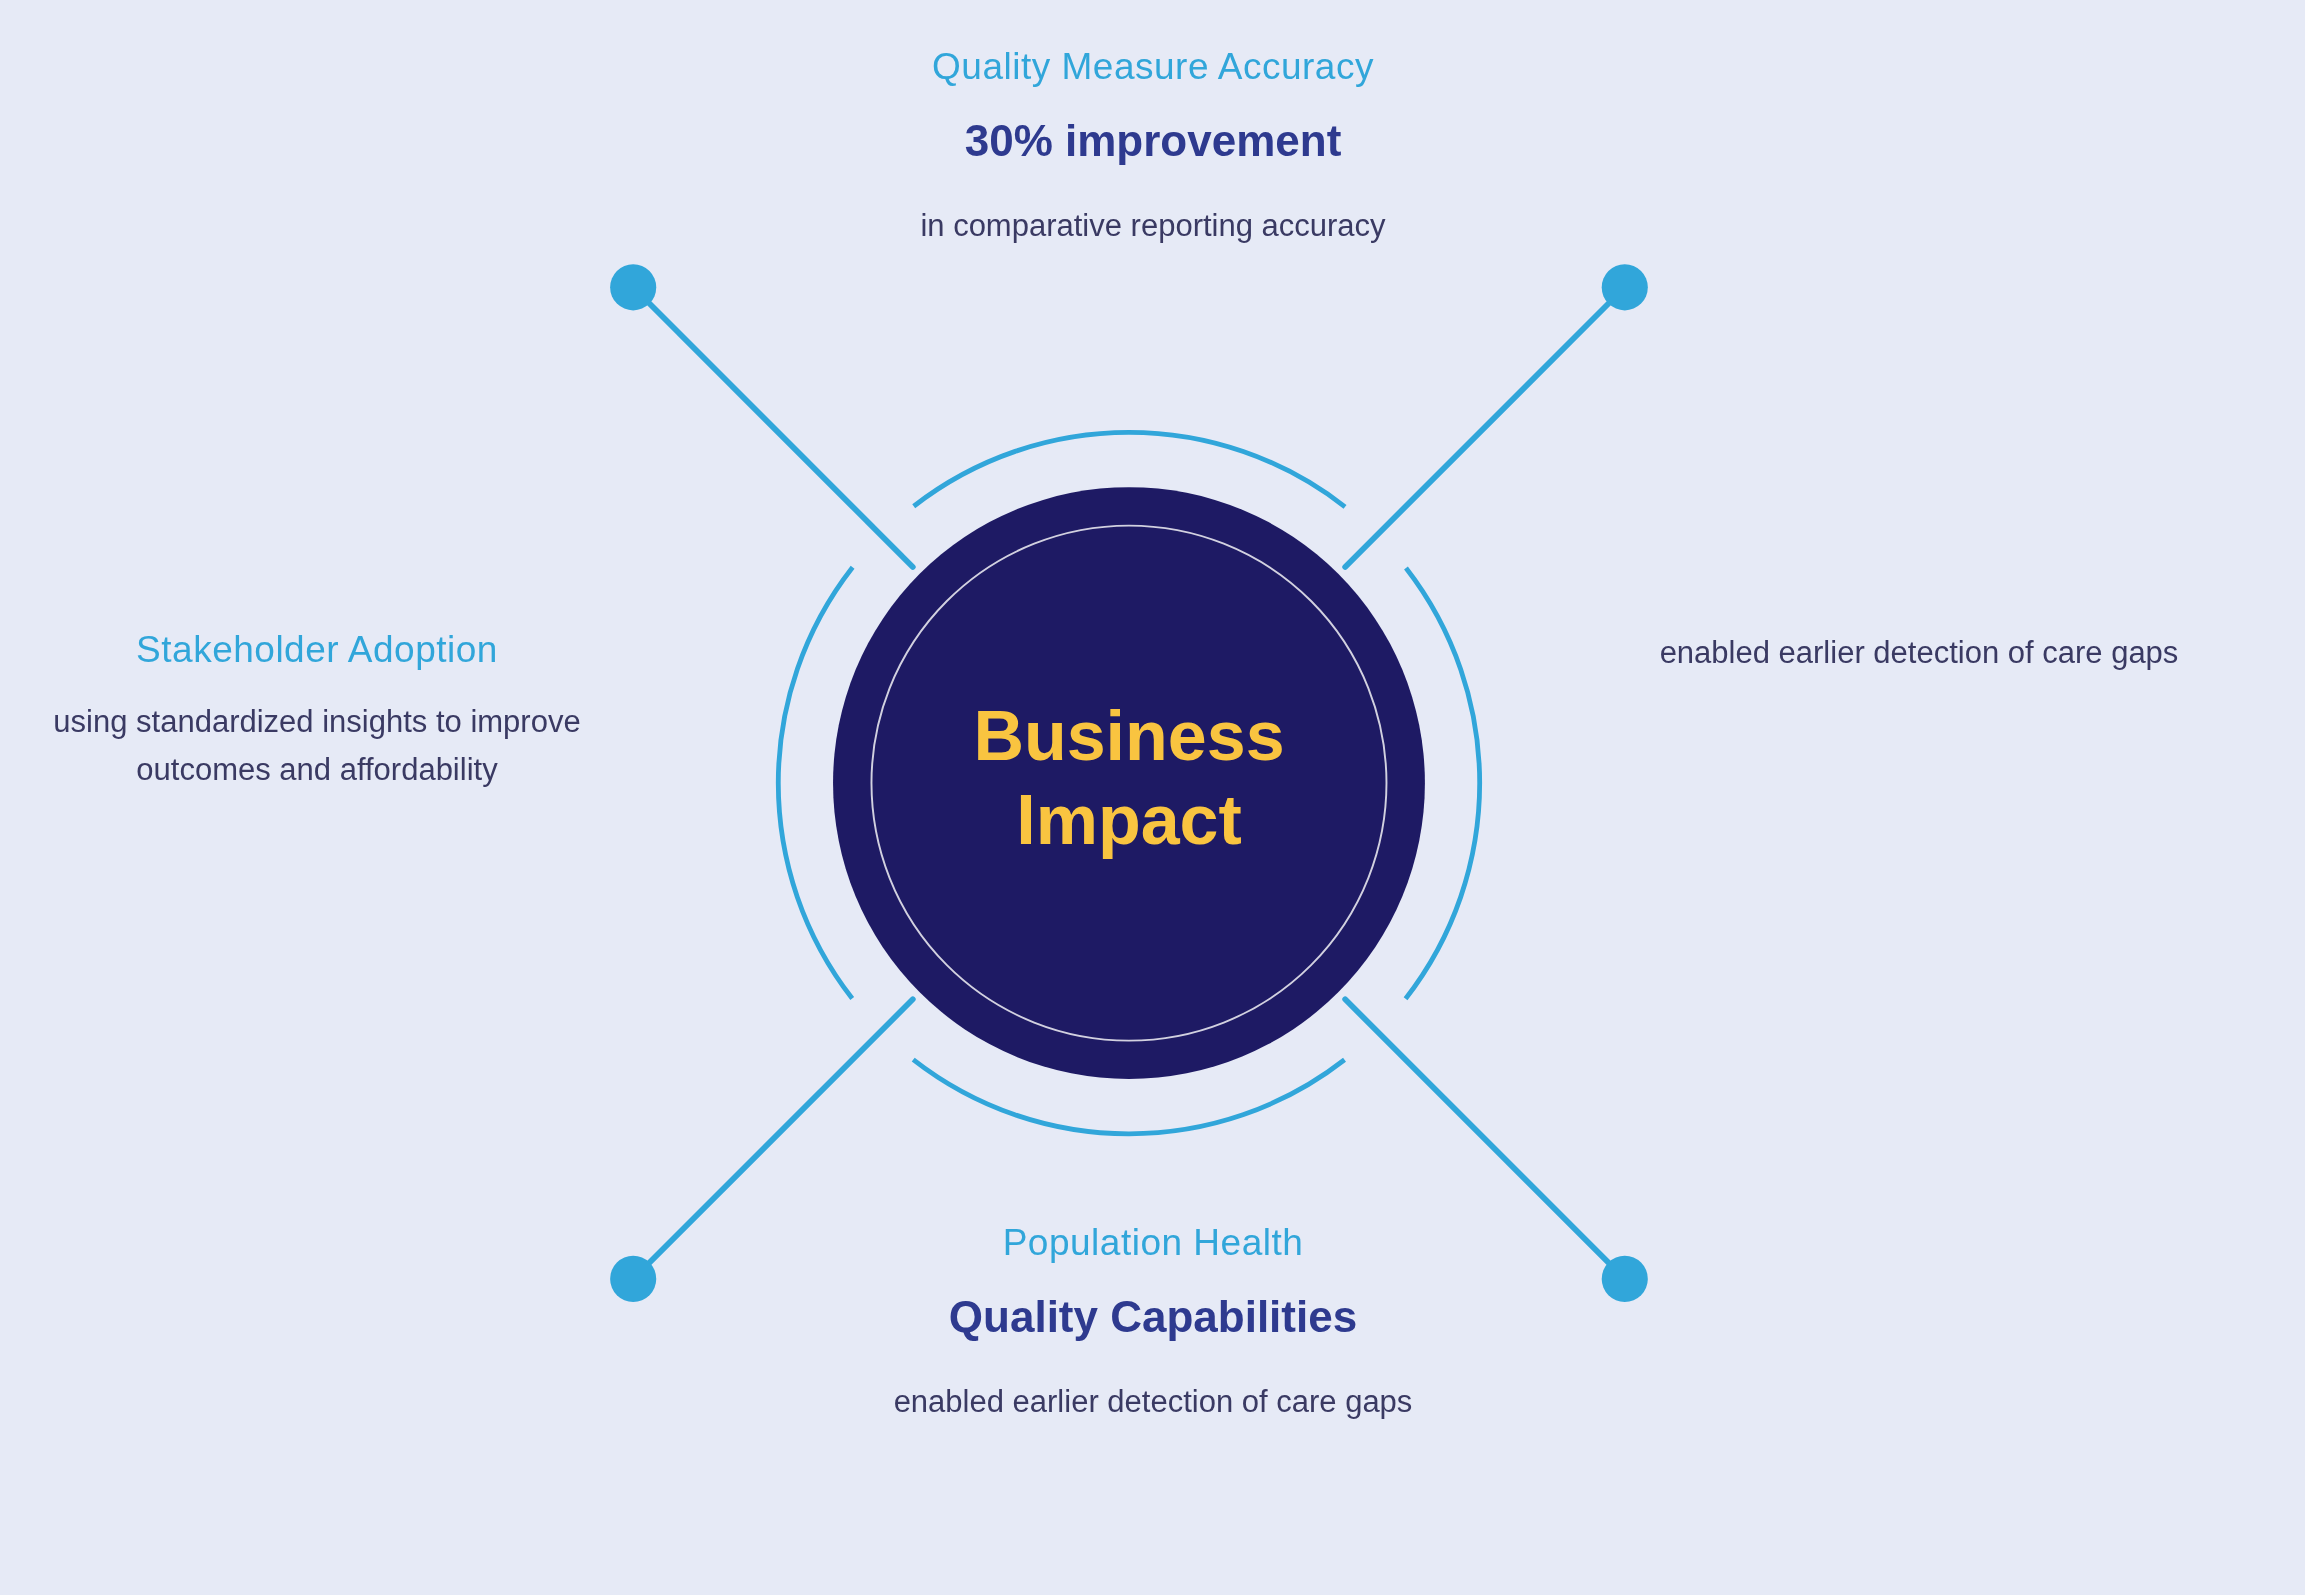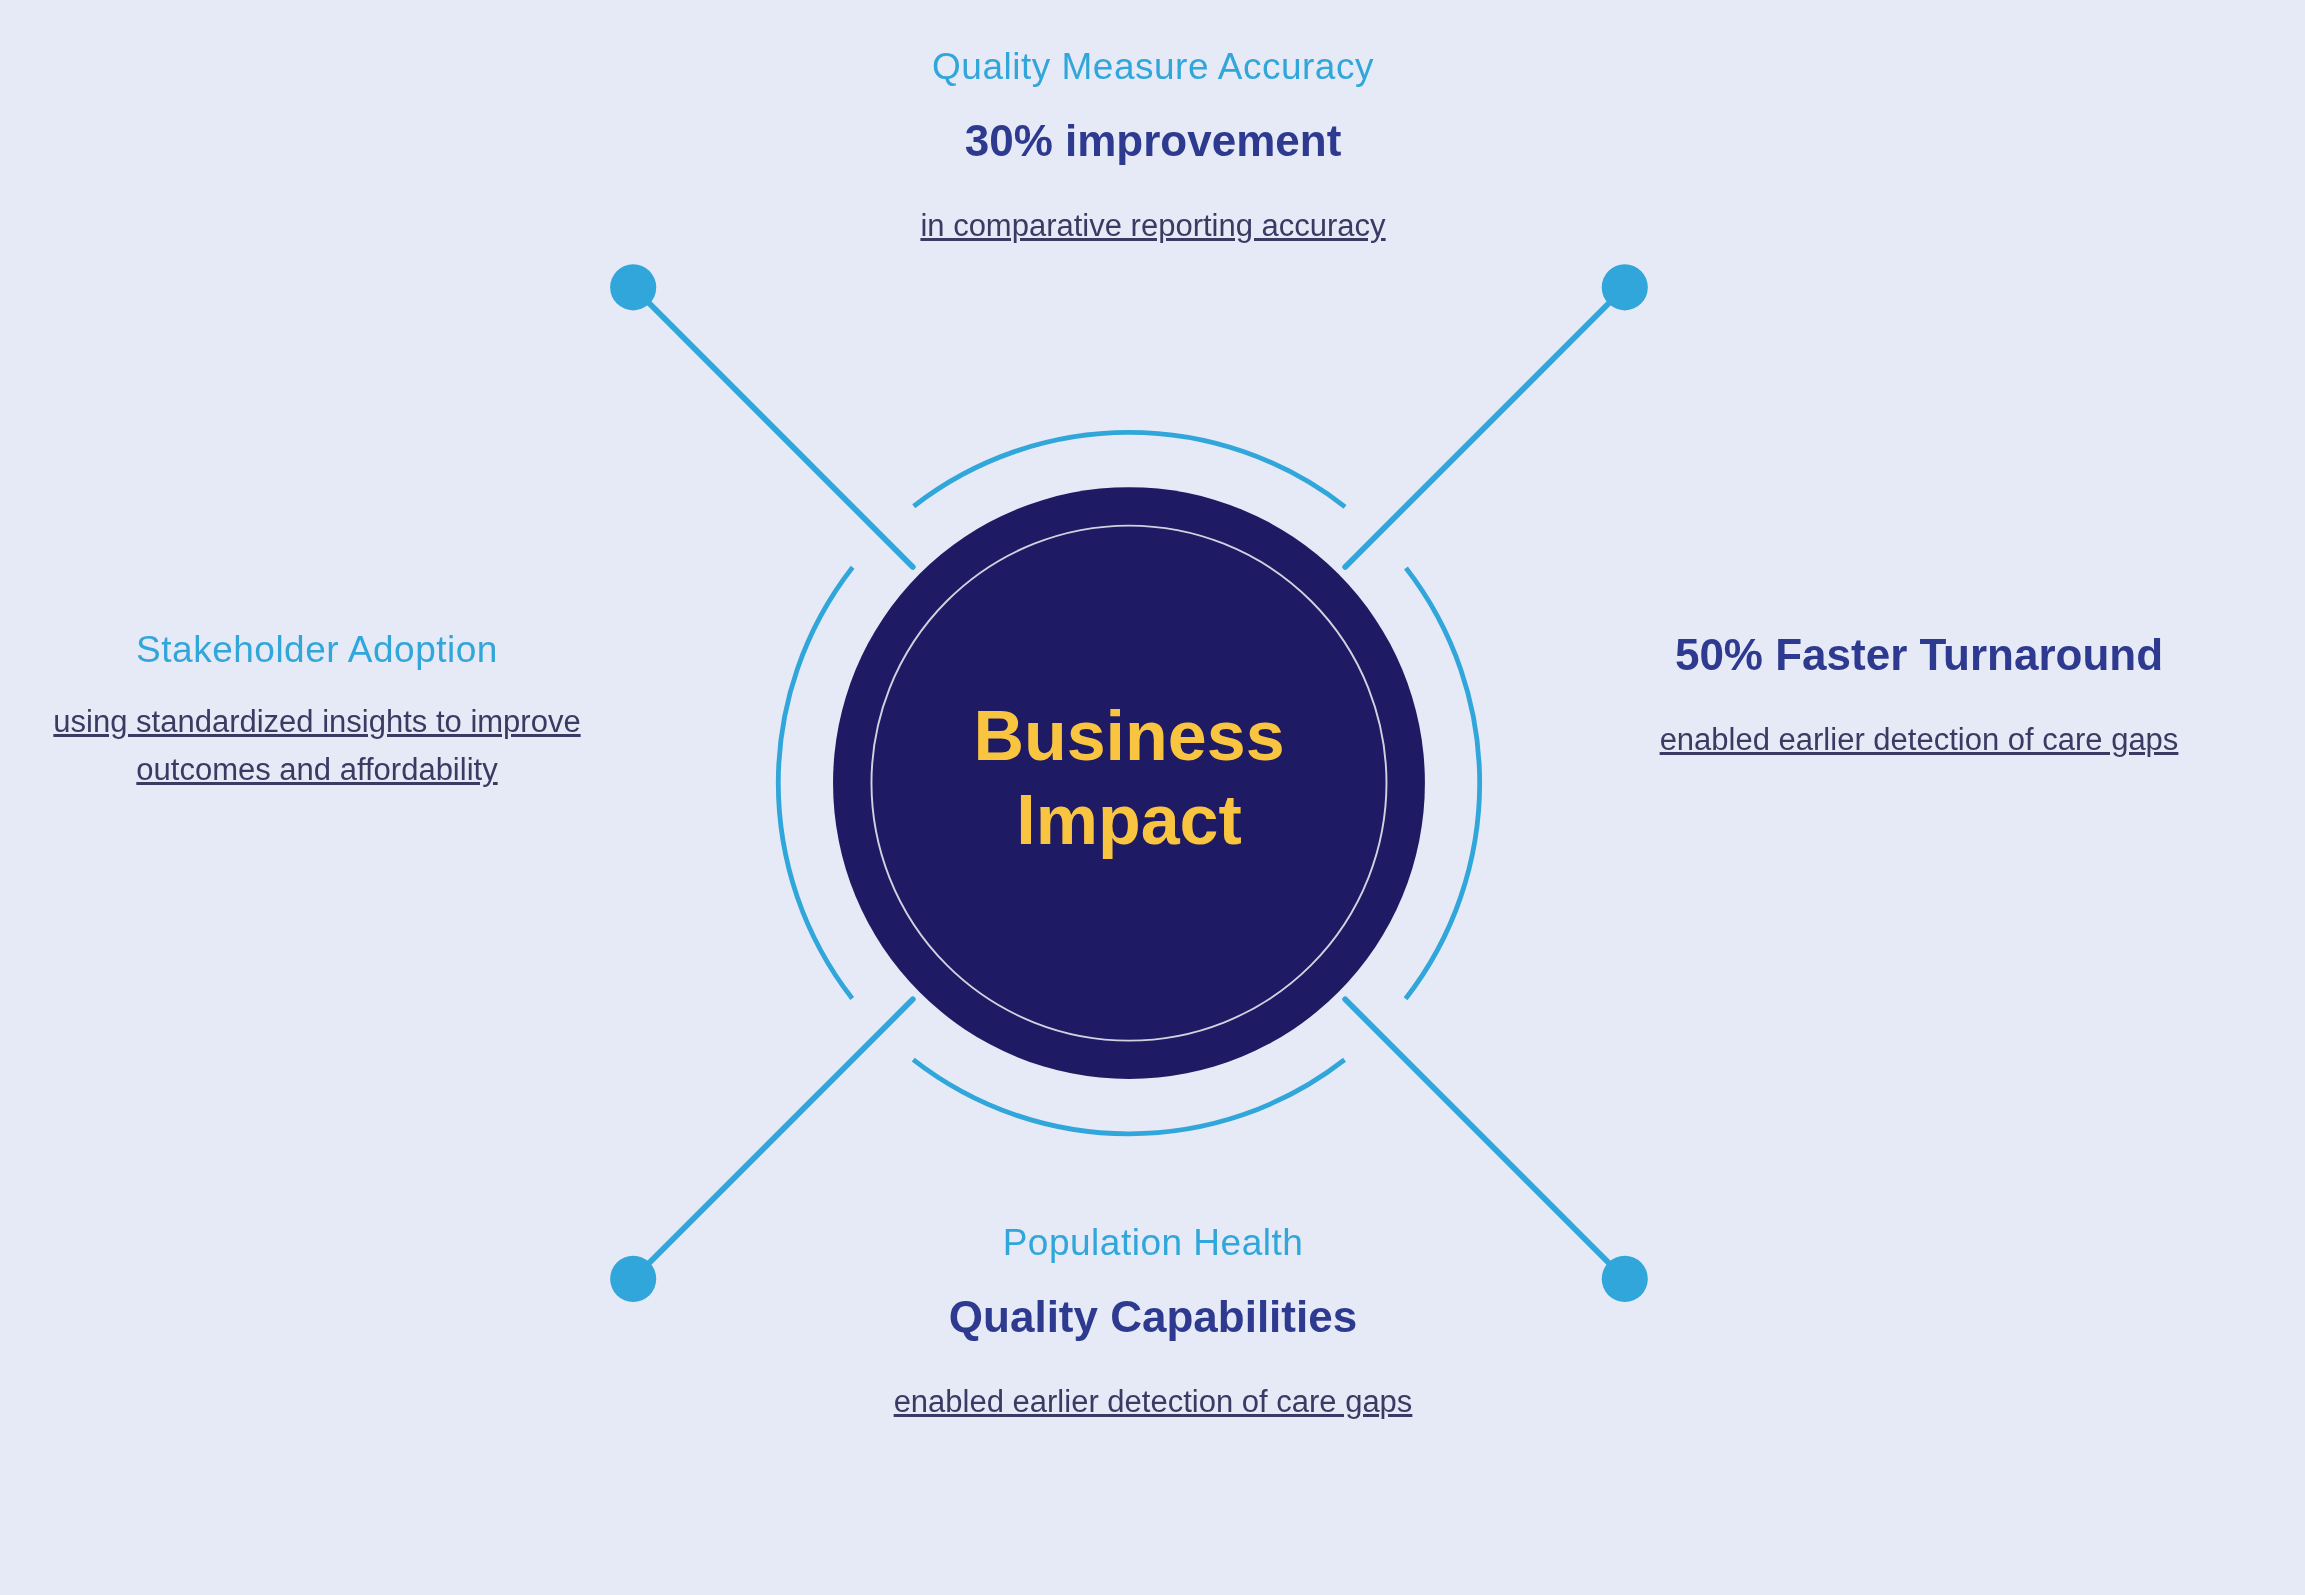--- a/index.html
+++ b/index.html
@@ -85,21 +85,20 @@
     max-width: 500px;
     margin: 0 auto 35px auto;
   }
   .quad-desc {
     font-size: 31px;
     font-weight: 400;
     line-height: 1.55;
     color: var(--text, #3a3a63);
     max-width: 672px;
     margin: 0 auto;
-    text-decoration: underline;
   }
   .quad-left .quad-desc { max-width: 538px; text-align: center; }
 </style>
 </head>
 <body>
 
 <div class="stage">
 
   <svg class="diagram" width="2306" height="1596" viewBox="0 0 2400 1661">
     <line class="connector-line" x1="659" y1="299" x2="950" y2="590"></line>
@@ -127,21 +126,20 @@
     <div class="quad-stat">30% improvement</div>
     <div class="quad-desc">in comparative reporting accuracy</div>
   </div>
 
   <div class="quad quad-left">
     <div class="quad-heading">Stakeholder Adoption</div>
     <div class="quad-desc">using standardized insights to improve outcomes and affordability</div>
   </div>
 
   <div class="quad quad-right">
-    <div class="quad-stat">50% Faster Turnaround</div>
     <div class="quad-desc">enabled earlier detection of care gaps</div>
   </div>
 
   <div class="quad quad-bottom">
     <div class="quad-heading">Population Health</div>
     <div class="quad-stat">Quality Capabilities</div>
     <div class="quad-desc">enabled earlier detection of care gaps</div>
   </div>
 
 </div>

